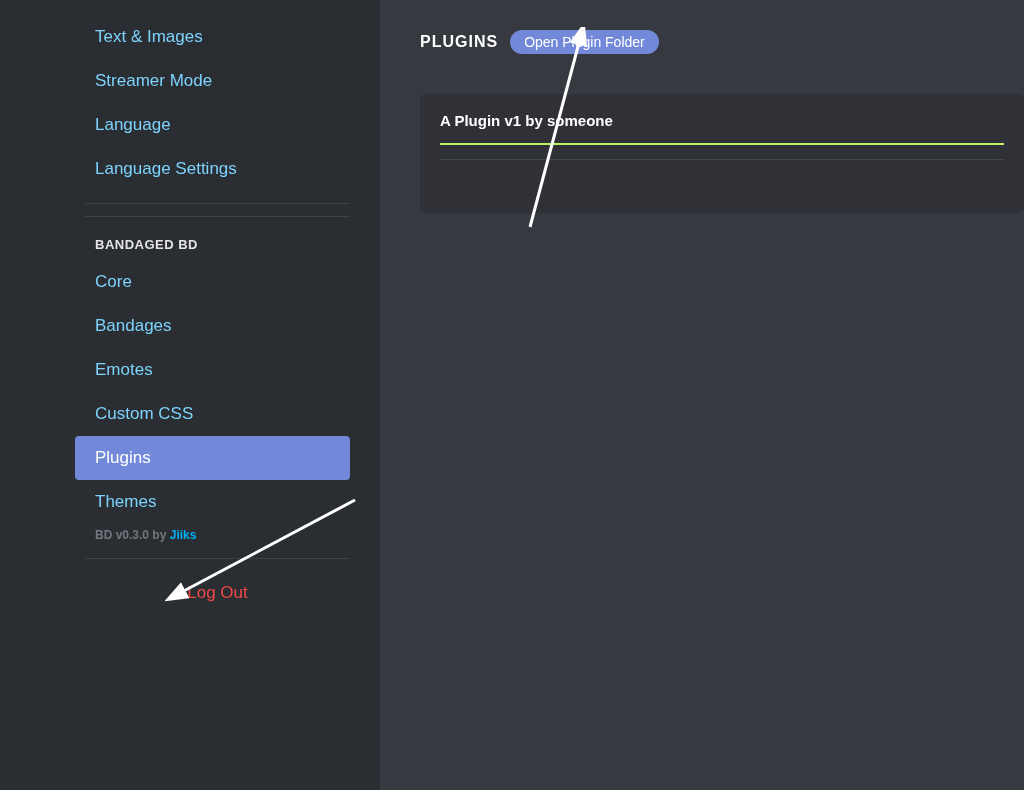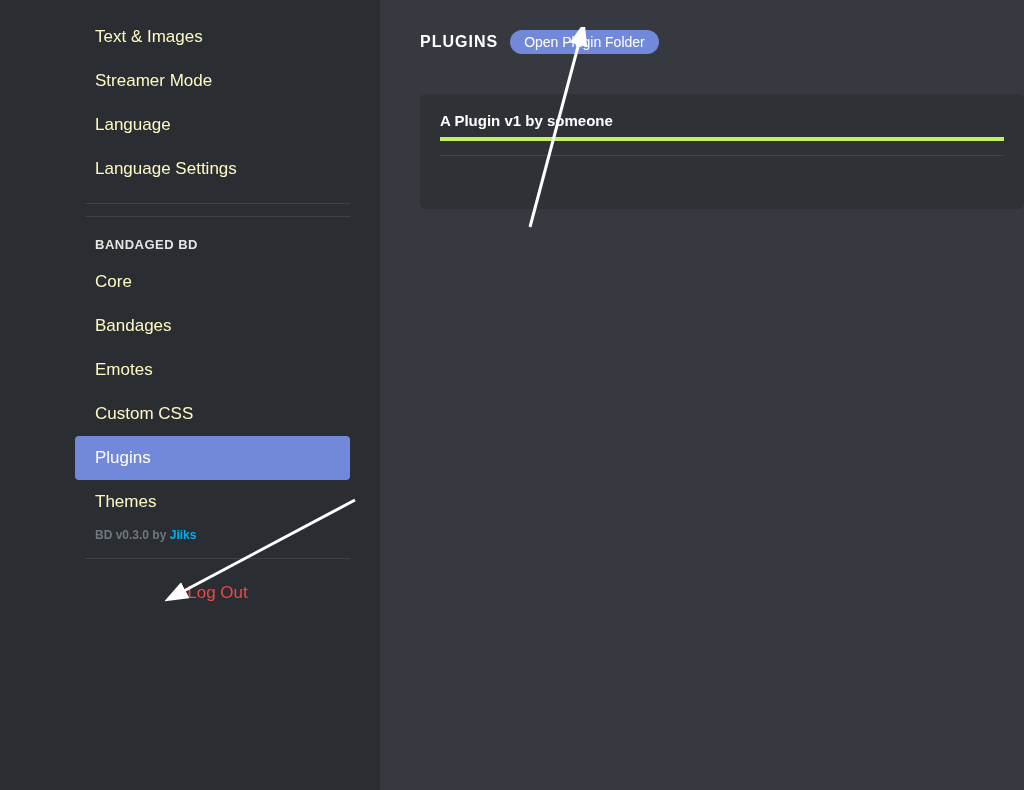--- a/index.html
+++ b/index.html
@@ -18,21 +18,21 @@
     }
     .sidebar {
       width: 380px;
       background: #2a2d32;
       padding-top: 15px;
       padding-left: 85px;
       padding-right: 30px;
       overflow-y: auto;
     }
     .sidebar-item {
-      color: #fef9c3;
+      color: #7dd3fc;
       font-size: 17px;
       padding: 12px 10px;
       border-radius: 4px;
       cursor: pointer;
     }
     .sidebar-item.selected {
       background: #7289da;
       color: #ffffff;
       margin-left: -10px;
       padding-left: 20px;
@@ -98,22 +98,22 @@
     .plugin-card {
       background: #2f3136;
       border-radius: 6px;
       padding: 18px 20px;
       margin-right: 0;
     }
     .plugin-title {
       color: #ffffff;
       font-size: 15px;
       font-weight: 700;
-      padding-bottom: 8px;
-      border-bottom: 4px solid #bef264;
+      padding-bottom: 14px;
+      border-bottom: 2px solid #bef264;
     }
     .plugin-body {
       height: 15px;
       border-bottom: 1px solid #42454a;
     }
     .plugin-footer {
       height: 35px;
     }
     .arrow {
       position: absolute;

